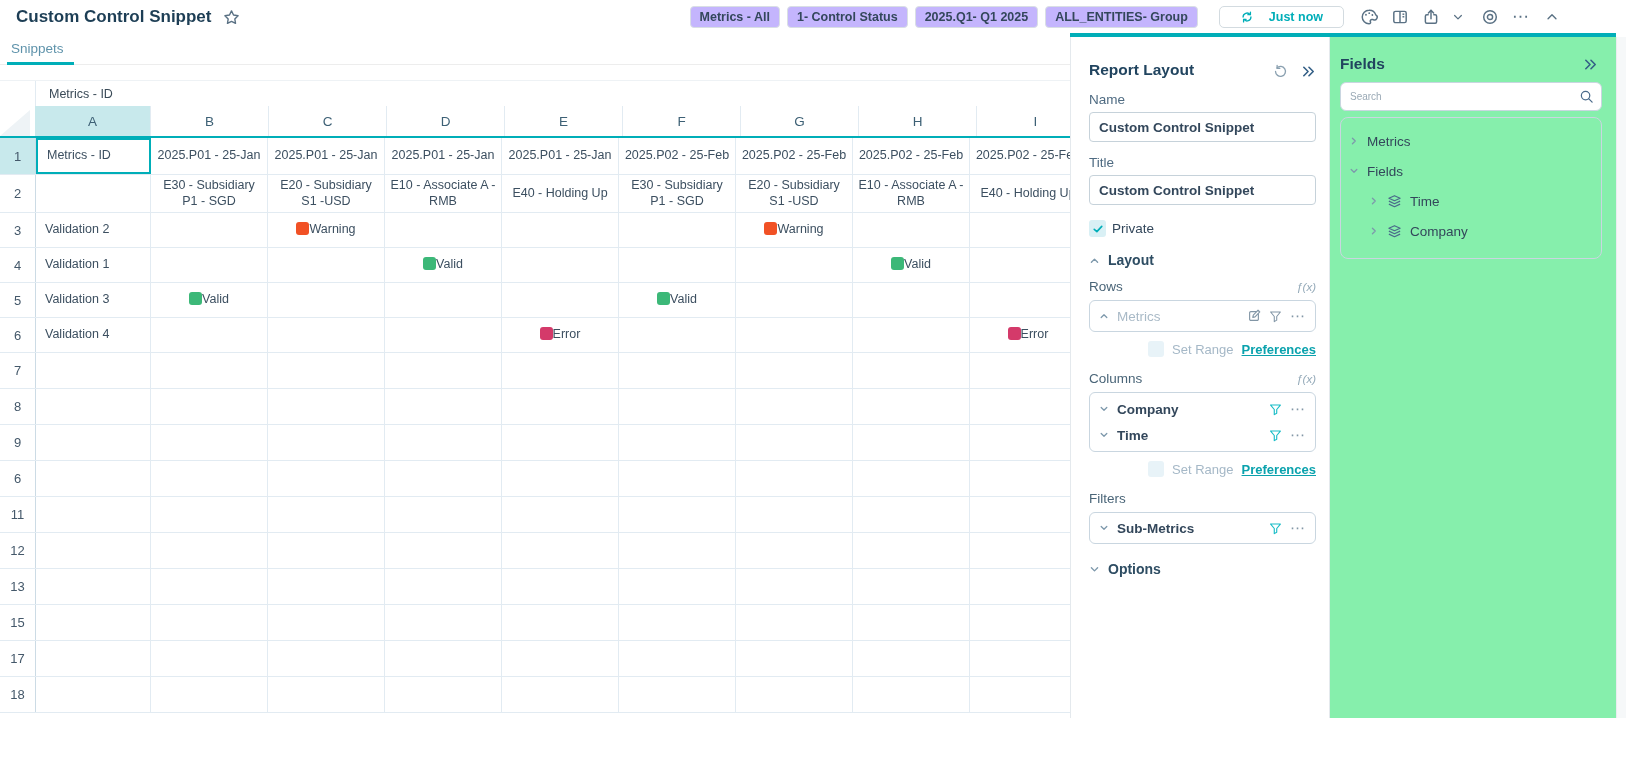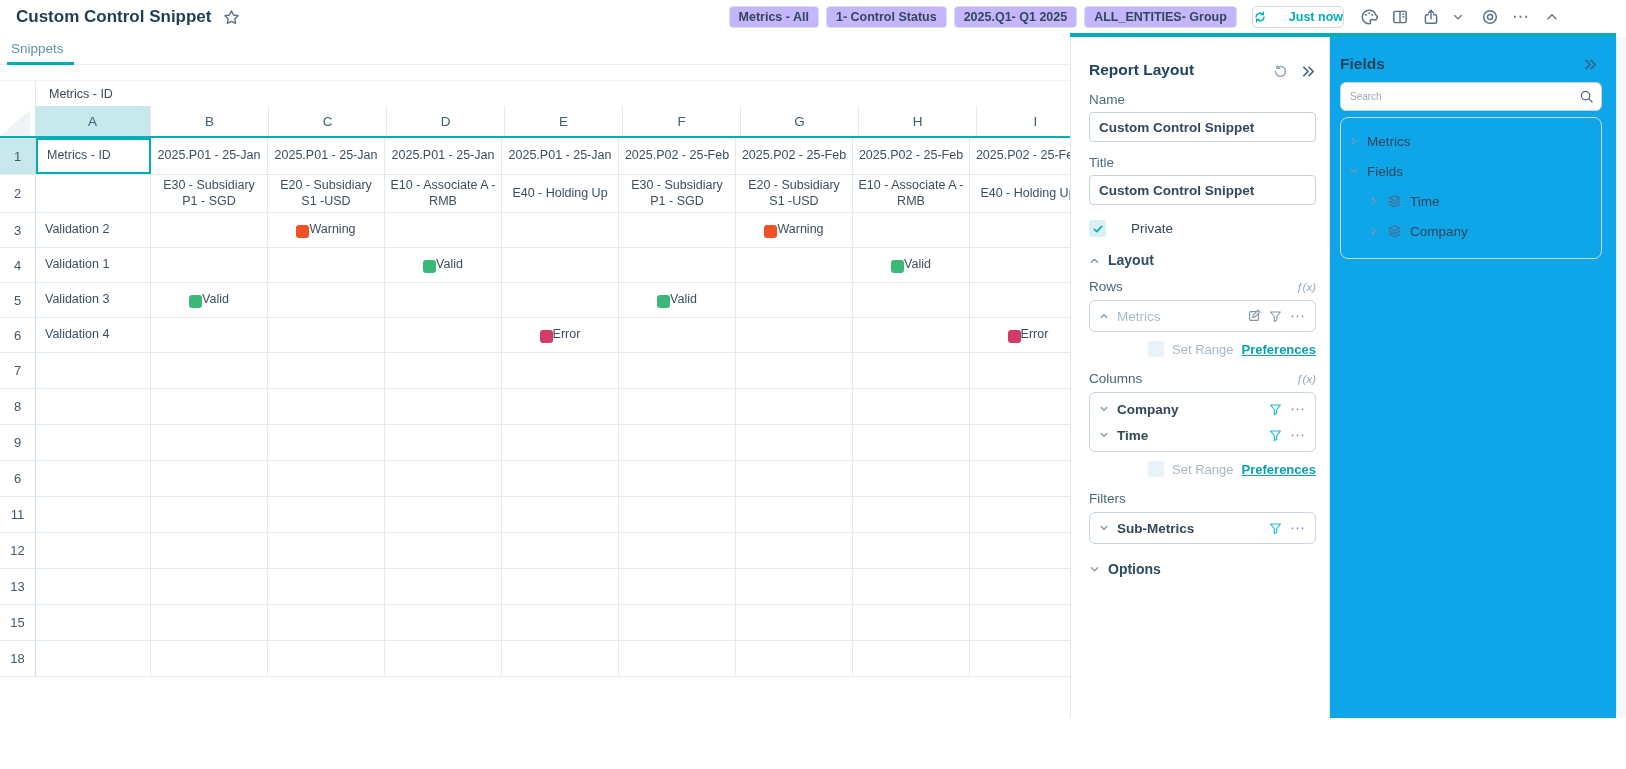--- a/index.html
+++ b/index.html
@@ -6,22 +6,22 @@
   .app{position:relative;width:1626px;height:718px;background:#fff;overflow:hidden;
        font-family:"Liberation Sans",sans-serif;color:#33475b;}
   svg{display:block;}
   
   .topbar{position:absolute;left:0;top:0;width:1626px;height:34px;display:flex;align-items:center;background:#fff;}
   .title{margin-left:16px;font-size:17px;font-weight:700;color:#1d3e55;}
   .star{margin-left:12px;color:#5a7184;cursor:pointer;}
   .tright{margin-left:auto;margin-right:62px;display:flex;align-items:center;gap:7px;}
   .chip{border:1px solid #d9dfe4;border-radius:4px;padding:3px 9px;font-size:12.5px;font-weight:700;
         color:#33475b;background:#c4b5fd;white-space:nowrap;cursor:pointer;}
-  .refresh{margin-left:8px;display:flex;align-items:center;gap:22px;border:1px solid #d3dbe0;border-radius:5px;
-        padding:3px 0;color:#00aeb8;font-size:12.5px;font-weight:700;cursor:pointer;}
+  .refresh{margin-left:14px;display:flex;align-items:center;gap:15px;border:1px solid #d3dbe0;border-radius:5px;
+        padding:3px 20px;color:#00aeb8;font-size:12.5px;font-weight:700;cursor:pointer;}
   .ibtn{width:24px;height:24px;display:flex;align-items:center;justify-content:center;color:#5a7184;cursor:pointer;}
   .ibtn.narrow{width:15px;}
   .more{font-size:17px;color:#5a7184;letter-spacing:1px;line-height:10px;}
   
   .tabs{position:absolute;left:0;top:36px;width:1070px;height:28px;border-bottom:1px solid #ededed;}
   .tab{position:relative;display:inline-block;margin-left:11px;height:28px;line-height:26px;
        font-size:13.5px;color:#5f93ab;cursor:pointer;}
   .tab::after{content:"";position:absolute;left:-4px;right:-10px;bottom:-1px;height:3px;background:#00aeb8;}
   
   .fbar{position:absolute;left:0;top:80px;width:1070px;height:26px;border-top:1px solid #eef2f5;
@@ -41,54 +41,54 @@
   .grow{display:flex;border-bottom:1px solid #e2ebf2;}
   .grow.r1{height:36px;}.grow.r2{height:37px;}.grow.rs{height:34px;}.grow.rn{height:35px;}
   .rh{flex:0 0 35px;display:flex;align-items:center;justify-content:center;font-size:13px;color:#44586a;
       border-right:1px solid #ccdbe5;cursor:pointer;}
   .rh.sel{background:#c8e9ec;}
   .cell{flex:0 0 117px;border-right:1px solid #e2ebf2;display:flex;align-items:center;justify-content:center;
         font-size:12.5px;color:#3c4f60;text-align:center;padding:2px 5px;box-sizing:border-box;
         overflow:hidden;line-height:1.25;cursor:cell;}
   .cell.colA{flex-basis:115px;justify-content:flex-start;text-align:left;padding-left:9px;}
   .cell.selcell{border:2px solid #00aeb8;}
-  .badge{display:inline-flex;align-items:flex-end;white-space:nowrap;}
+  .badge{display:inline-flex;align-items:flex-start;white-space:nowrap;}
   .sq{width:13px;height:13px;border-radius:3px;flex:0 0 13px;}
   
   .tealbar{position:absolute;left:1070px;top:33px;width:546px;height:4px;background:#00aeb8;}
   .rpanel{position:absolute;left:1070px;top:37px;width:260px;bottom:0;box-sizing:border-box;background:#fff;
         border-left:1px solid #e4e9ed;border-right:1px solid #e4e9ed;padding:0 13px 0 18px;overflow:hidden;}
   .phead{display:flex;align-items:flex-end;margin-top:24px;}
   .ptitle{font-size:15.5px;font-weight:700;color:#21445f;}
   .phicons{margin-left:auto;display:flex;align-items:center;gap:13px;}
   .gico{color:#8aa0b0;cursor:pointer;}
   .dico{color:#335f86;cursor:pointer;}
   .flabel{margin-top:13px;font-size:13.5px;color:#4f6b82;}
   .pinput{margin-top:5px;width:100%;height:30px;box-sizing:border-box;border:1px solid #c6d2da;border-radius:4px;
         padding:0 9px;font-size:13.5px;font-weight:700;color:#33475b;font-family:"Liberation Sans",sans-serif;outline:none;background:#fff;}
-  .privrow{margin-top:15px;display:flex;align-items:center;gap:25px;font-size:13.5px;color:#33475b;}
+  .privrow{margin-top:15px;display:flex;align-items:center;gap:6px;font-size:13.5px;color:#33475b;}
   .cb{width:17px;height:17px;border-radius:3px;background:#d9f0f5;display:flex;align-items:center;justify-content:center;cursor:pointer;}
   .cb.empty{background:#e8f3f8;width:16px;height:16px;}
   .sechead{margin-top:15px;display:flex;align-items:center;gap:8px;font-size:14px;font-weight:700;color:#2e4d63;cursor:pointer;}
   .rowlab{margin-top:11px;display:flex;align-items:center;font-size:13.5px;color:#4a6578;}
   .fx{margin-left:auto;font-style:italic;font-size:11.5px;color:#93a9b8;cursor:pointer;}
   .fbox{margin-top:6px;border:1px solid #c9d6e0;border-radius:6px;background:#fff;}
   .frow{height:30px;display:flex;align-items:center;padding:0 9px;gap:8px;font-size:13.5px;}
   .frow .lbl{font-weight:700;color:#33475b;}
   .frow .lbl.muted{color:#a9bac7;font-weight:400;}
   .ricons{margin-left:auto;display:flex;align-items:center;gap:8px;}
   .tfun{color:#19bdc7;}
   .gfun{color:#8296a6;}
   .dots3{color:#8296a6;font-size:15px;letter-spacing:1px;line-height:8px;cursor:pointer;}
   .setrange{margin-top:9px;display:flex;align-items:center;justify-content:flex-end;gap:8px;}
   .srlab{font-size:13px;color:#a5b8c7;}
   .pref{font-size:13px;color:#0aa2ad;text-decoration:underline;font-weight:700;cursor:pointer;}
   .chev{color:#7d98ab;flex:0 0 auto;cursor:pointer;}
   
-  .fpanel{position:absolute;left:1330px;top:37px;width:286px;bottom:0;box-sizing:border-box;background:#0ea5e9;padding:0 14px 0 10px;}
+  .fpanel{position:absolute;left:1330px;top:37px;width:286px;bottom:0;box-sizing:border-box;background:#86efac;padding:0 14px 0 10px;}
   .fphead{display:flex;align-items:center;margin-top:18px;}
   .searchwrap{margin-top:9px;position:relative;}
   .searchinput{width:100%;height:29px;box-sizing:border-box;border:1px solid #c9d6e0;border-radius:6px;
         padding:0 30px 0 9px;font-size:10px;color:#33475b;font-family:"Liberation Sans",sans-serif;outline:none;}
   .searchinput::placeholder{color:#9aa9b5;}
   .sico{position:absolute;right:8px;top:7px;color:#4a6a8a;cursor:pointer;}
   .treebox{margin-top:6px;border:1px solid #c9d6e0;border-radius:8px;padding:8px 8px 12px 8px;}
   .titem{display:flex;align-items:center;gap:8px;height:30px;font-size:13.5px;color:#33475b;cursor:pointer;}
   .titem.ind{padding-left:20px;}
   .layers{color:#4a6a8a;}
@@ -390,20 +390,32 @@
           <div class="cell"></div>
           <div class="cell"></div>
           <div class="cell"></div>
           <div class="cell"></div>
           <div class="cell"></div>
           <div class="cell"></div>
           <div class="cell"></div>
           <div class="cell"></div>
         </div>
         <div class="grow rn">
+          <div class="rh">17</div>
+          <div class="cell colA"></div>
+          <div class="cell"></div>
+          <div class="cell"></div>
+          <div class="cell"></div>
+          <div class="cell"></div>
+          <div class="cell"></div>
+          <div class="cell"></div>
+          <div class="cell"></div>
+          <div class="cell"></div>
+        </div>
+        <div class="grow rn">
           <div class="rh">18</div>
           <div class="cell colA"></div>
           <div class="cell"></div>
           <div class="cell"></div>
           <div class="cell"></div>
           <div class="cell"></div>
           <div class="cell"></div>
           <div class="cell"></div>
           <div class="cell"></div>
           <div class="cell"></div>

